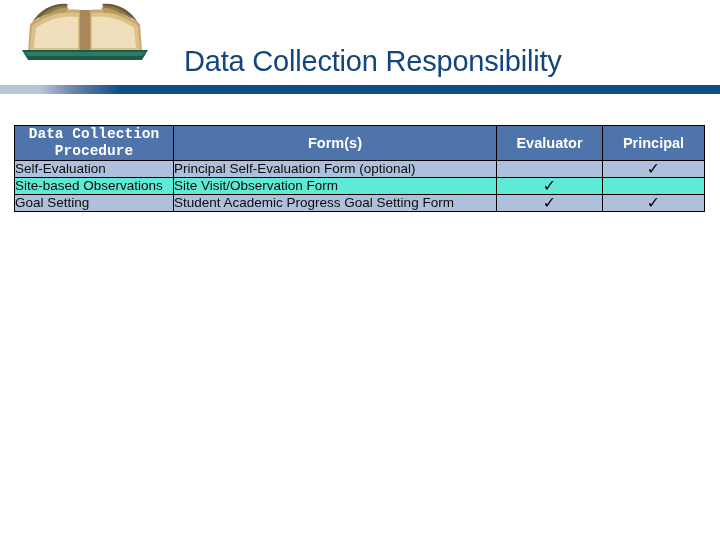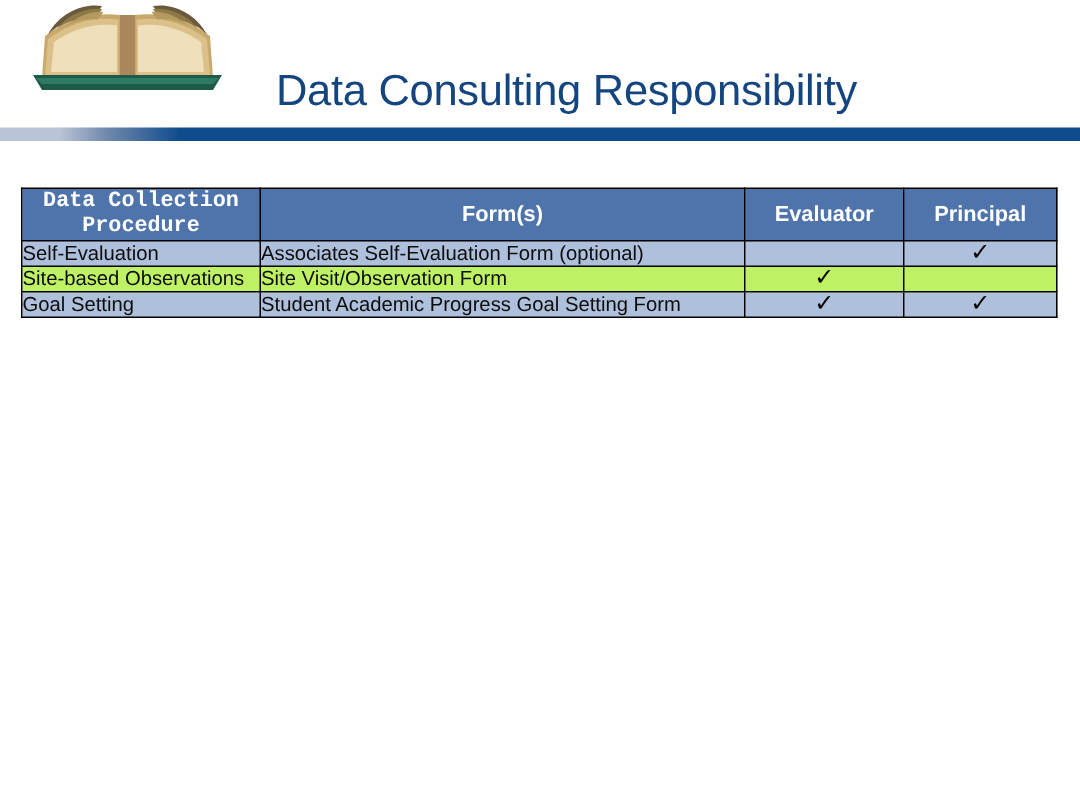--- a/index.html
+++ b/index.html
@@ -113,21 +113,21 @@
 
   tbody td {
     font-size: 13.5px;
     color: #0d0d0d;
     line-height: 16px;
     padding: 7px 8px;
     font-weight: 400;
   }
 
   tbody tr.row-shaded td { background: #aec0db; }
-  tbody tr.row-plain  td { background: #bef264; }
+  tbody tr.row-plain  td { background: #5eead4; }
 
   td.cell-check {
     text-align: center;
     font-size: 16px;
     color: #000000;
     padding: 0;
   }
 
   .checkmark { display: inline-block; line-height: 1; }
 </style>
@@ -157,38 +157,38 @@
         <path d="M108 16 C100 8 90 5 83 6 L87 11 C94 10 102 12 108 16 Z" fill="#b49a5f"></path>
       </g>
 
       <path d="M62 8 L72 8 L72 50 L62 50 Z" fill="#a8885a"></path>
       <path d="M4 48 L130 48 L124 58 L10 58 Z" fill="#1d5b48"></path>
       <path d="M6 50 L128 50 L124 54 L10 54 Z" fill="#2f7a62"></path>
     </svg>
 
   </div>
 
-  <div id="slide-title">Data Consulting Responsibility</div>
+  <div id="slide-title">Data Collection Responsibility</div>
   <div id="title-rule"></div>
 </div>
 
 <table id="responsibility-table">
   <thead>
     <tr>
       <th class="col-procedure">Data Collection Procedure</th>
       <th class="col-forms">Form(s)</th>
       <th class="col-evaluator">Evaluator</th>
       <th class="col-principal">Principal</th>
     </tr>
   </thead>
   <tbody>
 
     <tr class="row-shaded">
       <td>Self-Evaluation</td>
-      <td>Associates Self-Evaluation Form (optional)</td>
+      <td>Principal Self-Evaluation Form (optional)</td>
       <td class="cell-check"><span class="checkmark"></span></td>
       <td class="cell-check"><span class="checkmark">✓</span></td>
     </tr>
 
     <tr class="row-plain">
       <td>Site-based Observations</td>
       <td>Site Visit/Observation Form</td>
       <td class="cell-check"><span class="checkmark">✓</span></td>
       <td class="cell-check"><span class="checkmark"></span></td>
     </tr>

